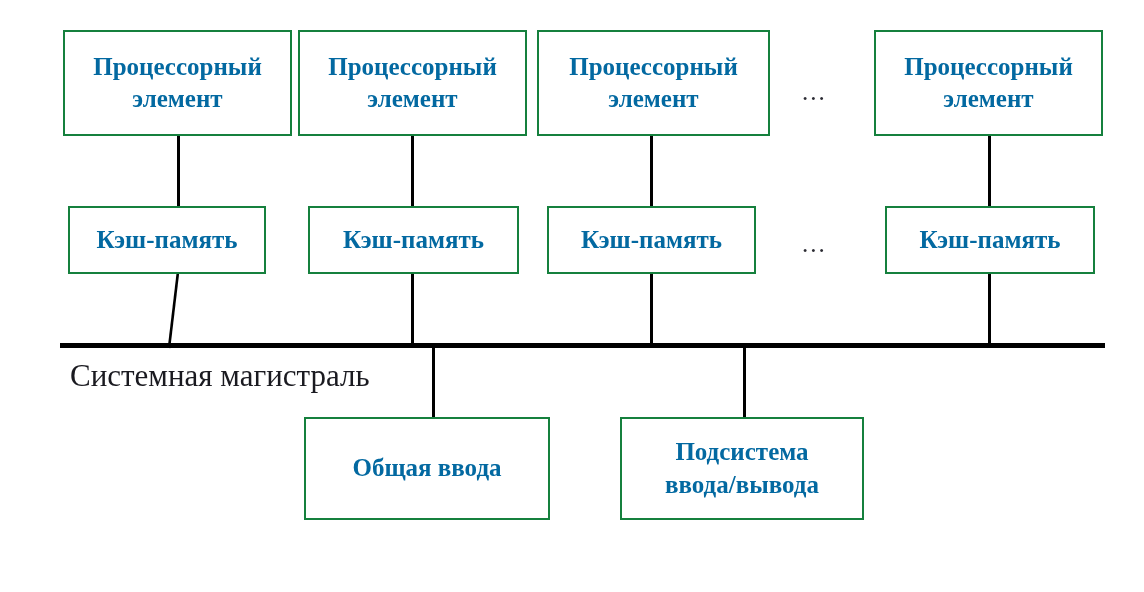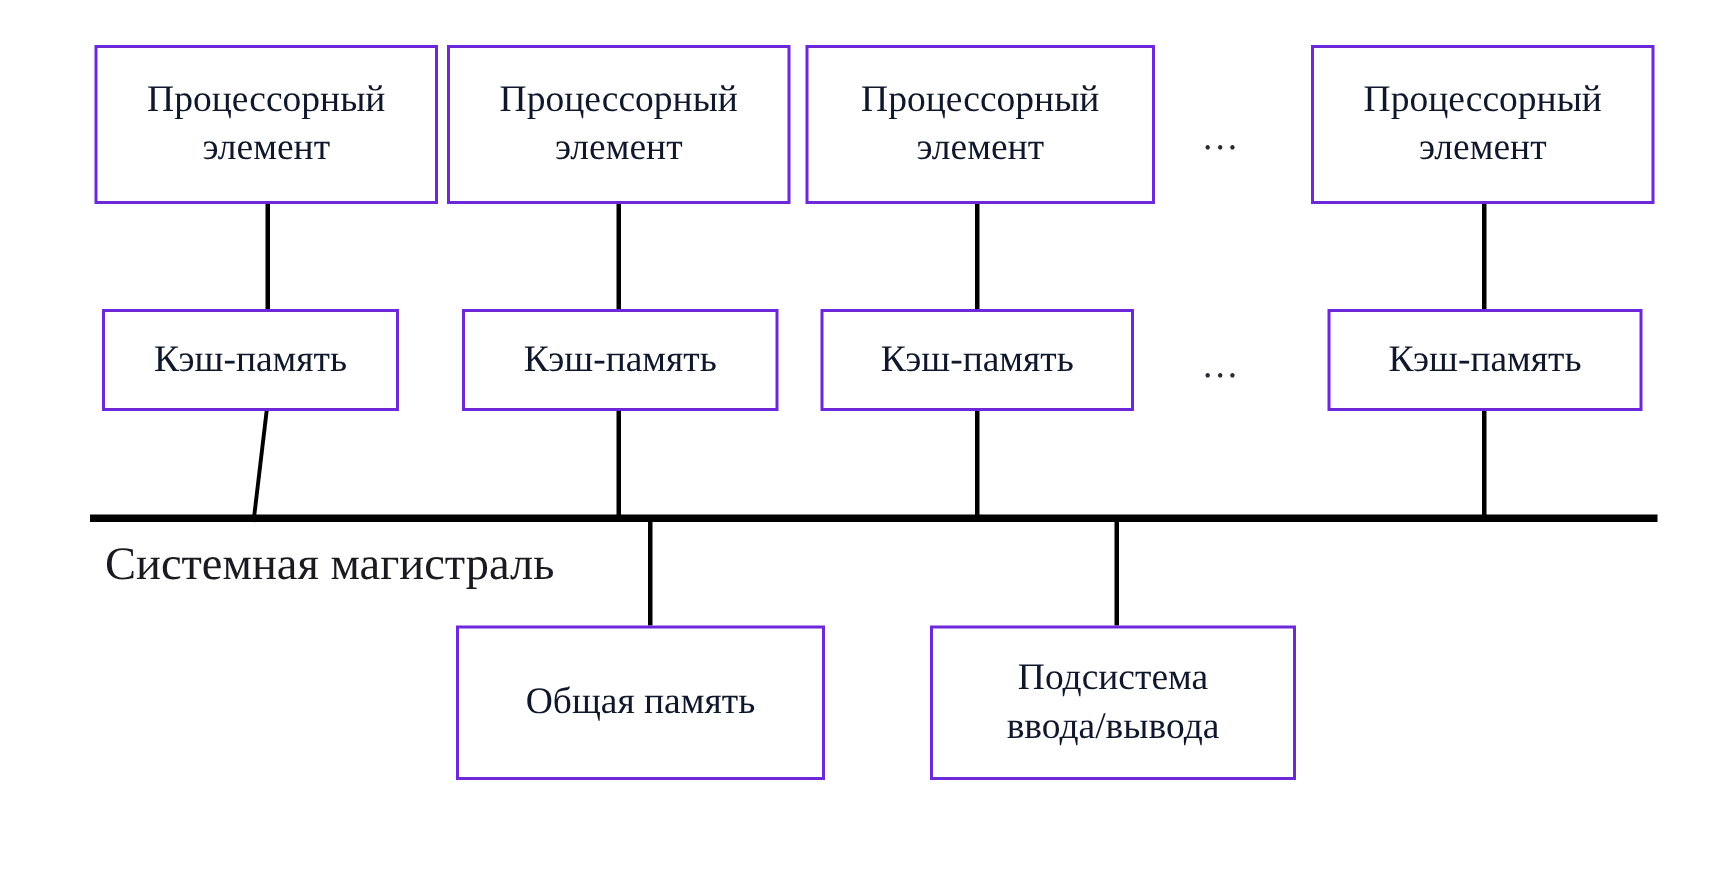--- a/index.html
+++ b/index.html
@@ -14,30 +14,31 @@
   #canvas {
     position: relative;
     width: 1144px;
     height: 592px;
     background: #ffffff;
     overflow: hidden;
   }
   .node-box {
     position: absolute;
     box-sizing: border-box;
-    border: 2px solid #6d28d9;
+    border: 2px solid #15803d;
     background: #ffffff;
     display: flex;
     align-items: center;
     justify-content: center;
     text-align: center;
     line-height: 1.30;
     font-size: 25px;
-    color: #0f172a;
+    color: #0369a1;
     z-index: 3;
+    font-weight: bold;
   }
   .node-box .label {
     display: block;
     white-space: pre-line;
     padding: 0 4px;
   }
   .v-line {
     position: absolute;
     background: #000000;
     width: 3px;
@@ -128,21 +129,21 @@
   <div class="v-line" style="left:988px; top:272px; height:76px;"></div>
 
   <div class="bus-line" style="left:60px; top:343px; width:1045px;"></div>
 
   <div class="bus-label" style="left:70px; top:358px;">Системная магистраль</div>
 
   <div class="v-line" style="left:432px; top:346px; height:72px;"></div>
   <div class="v-line" style="left:743px; top:346px; height:72px;"></div>
 
   <div class="node-box" style="left:304px; top:417px; width:246px; height:103px;">
-    <span class="label">Общая память</span>
+    <span class="label">Общая ввода</span>
   </div>
 
   <div class="node-box" style="left:620px; top:417px; width:244px; height:103px;">
     <span class="label">Подсистема
 ввода/вывода</span>
   </div>
 
 </div>
 
 </body></html>

